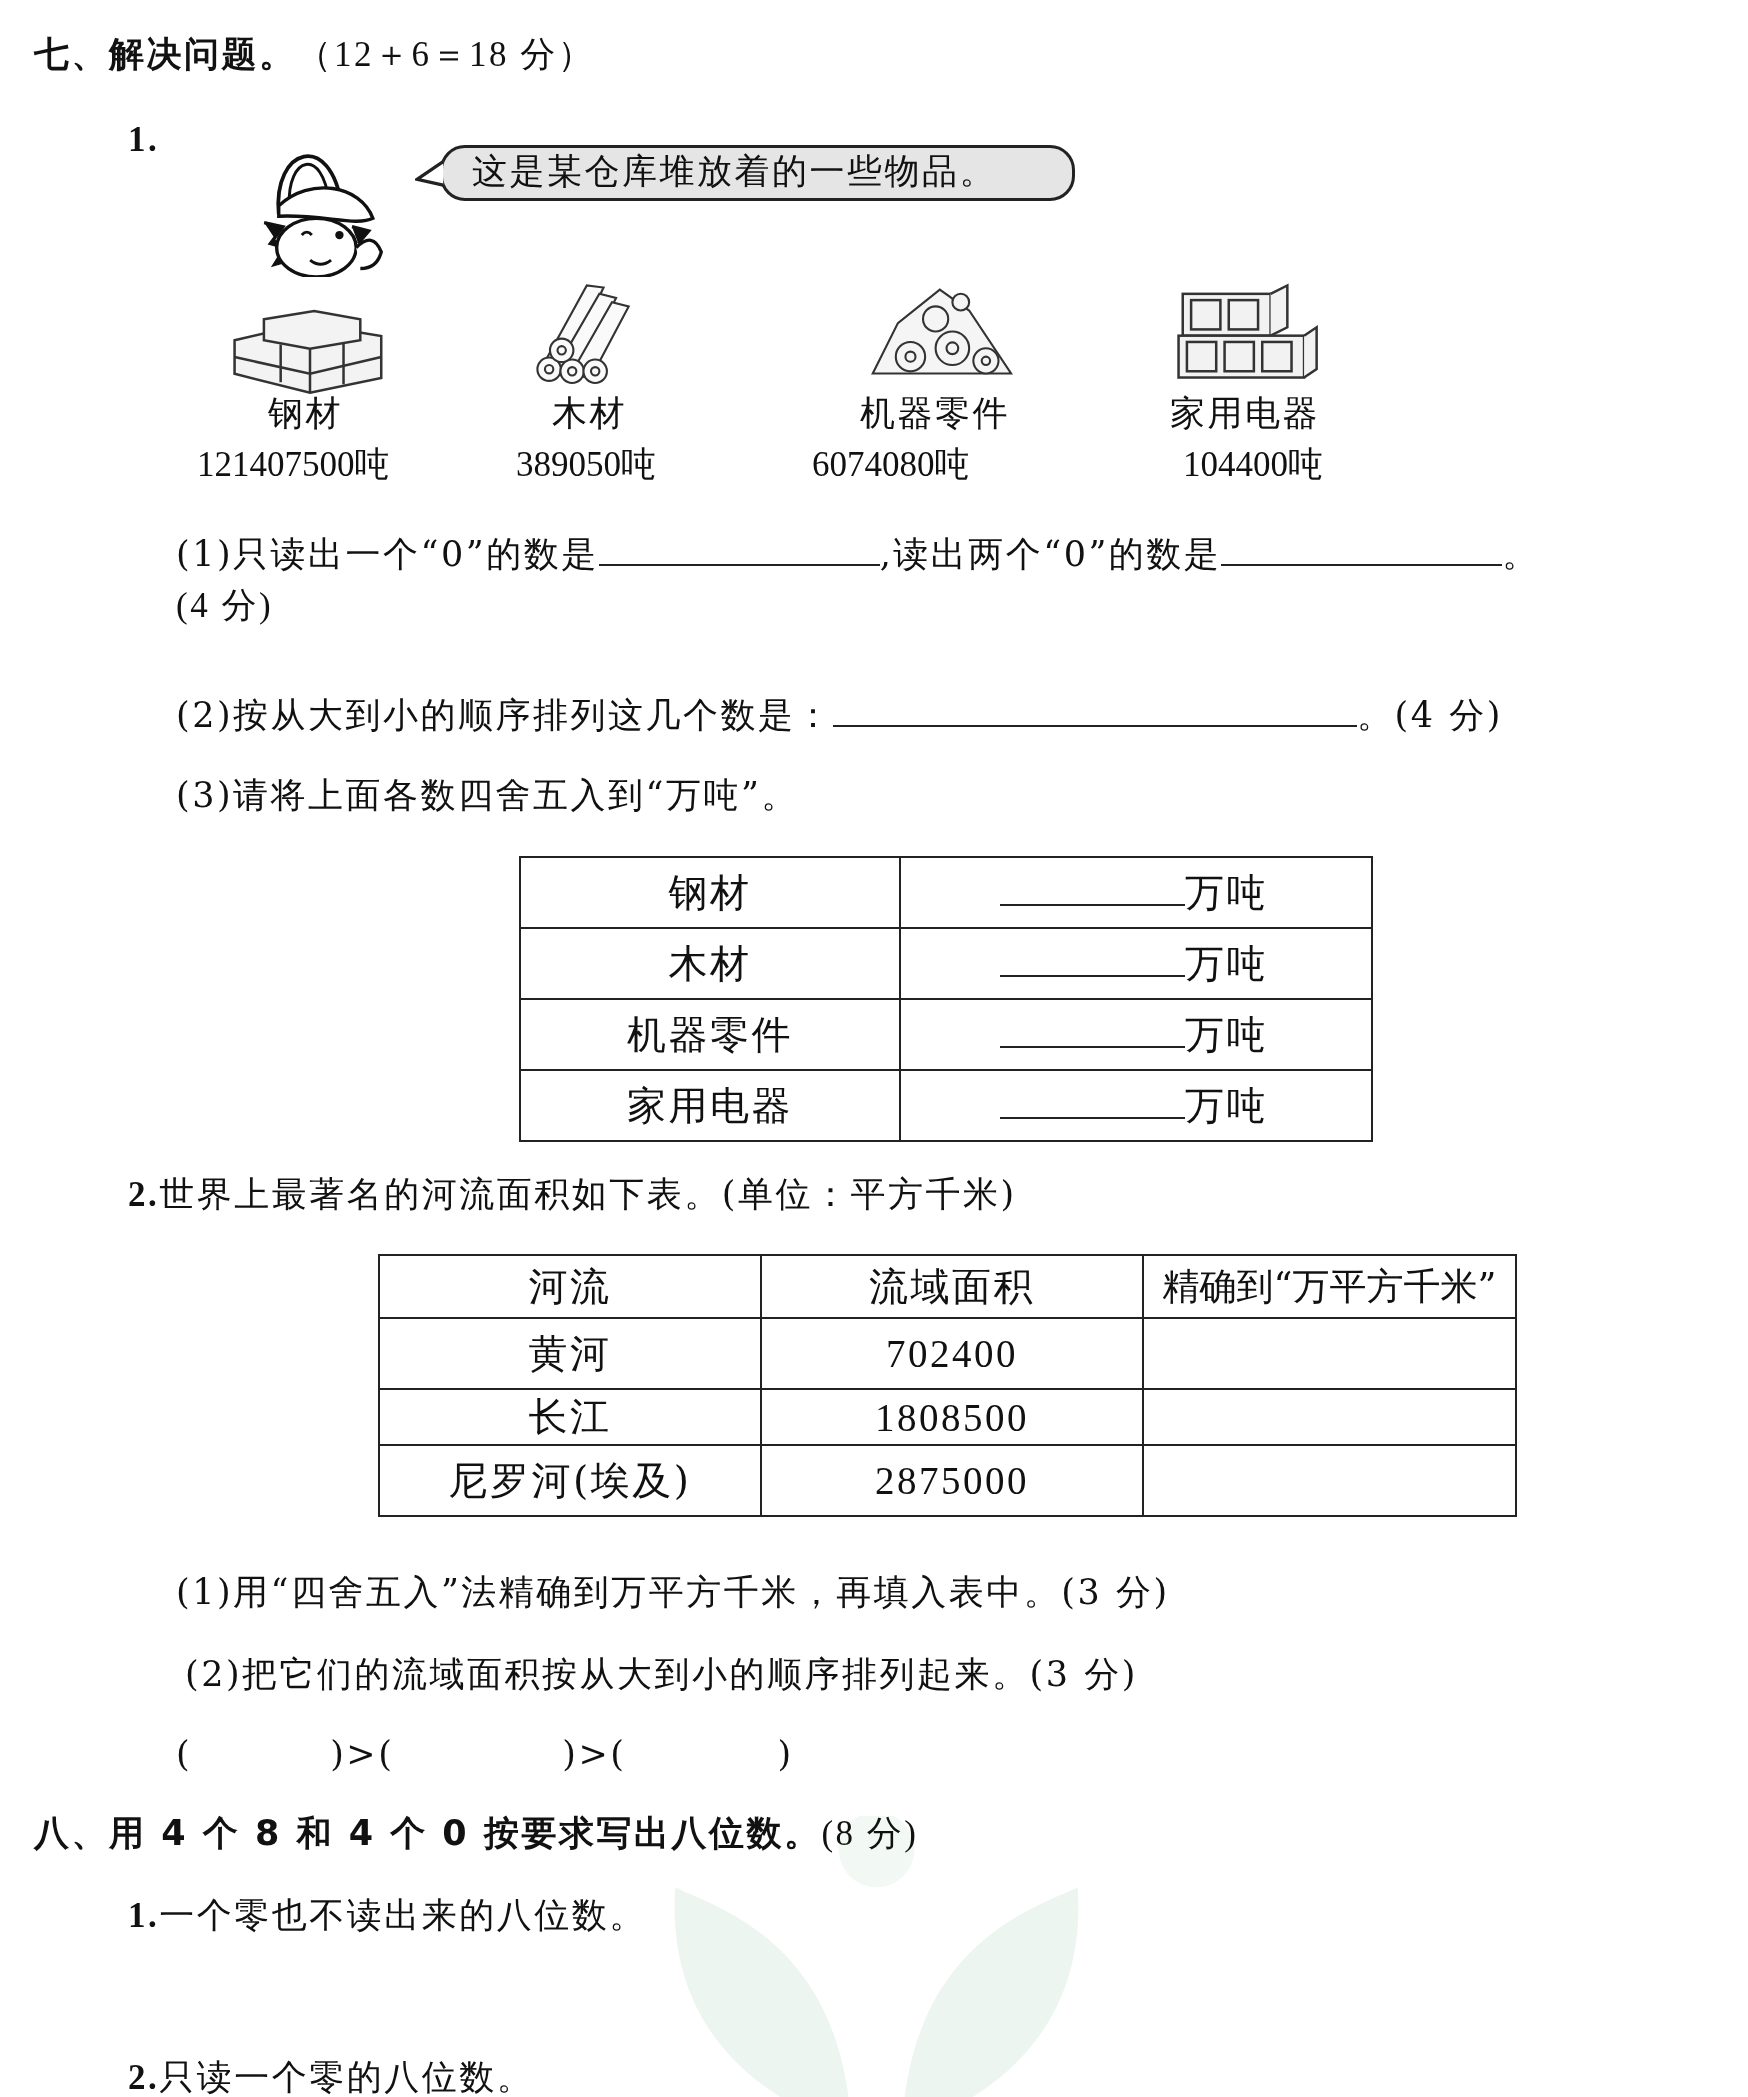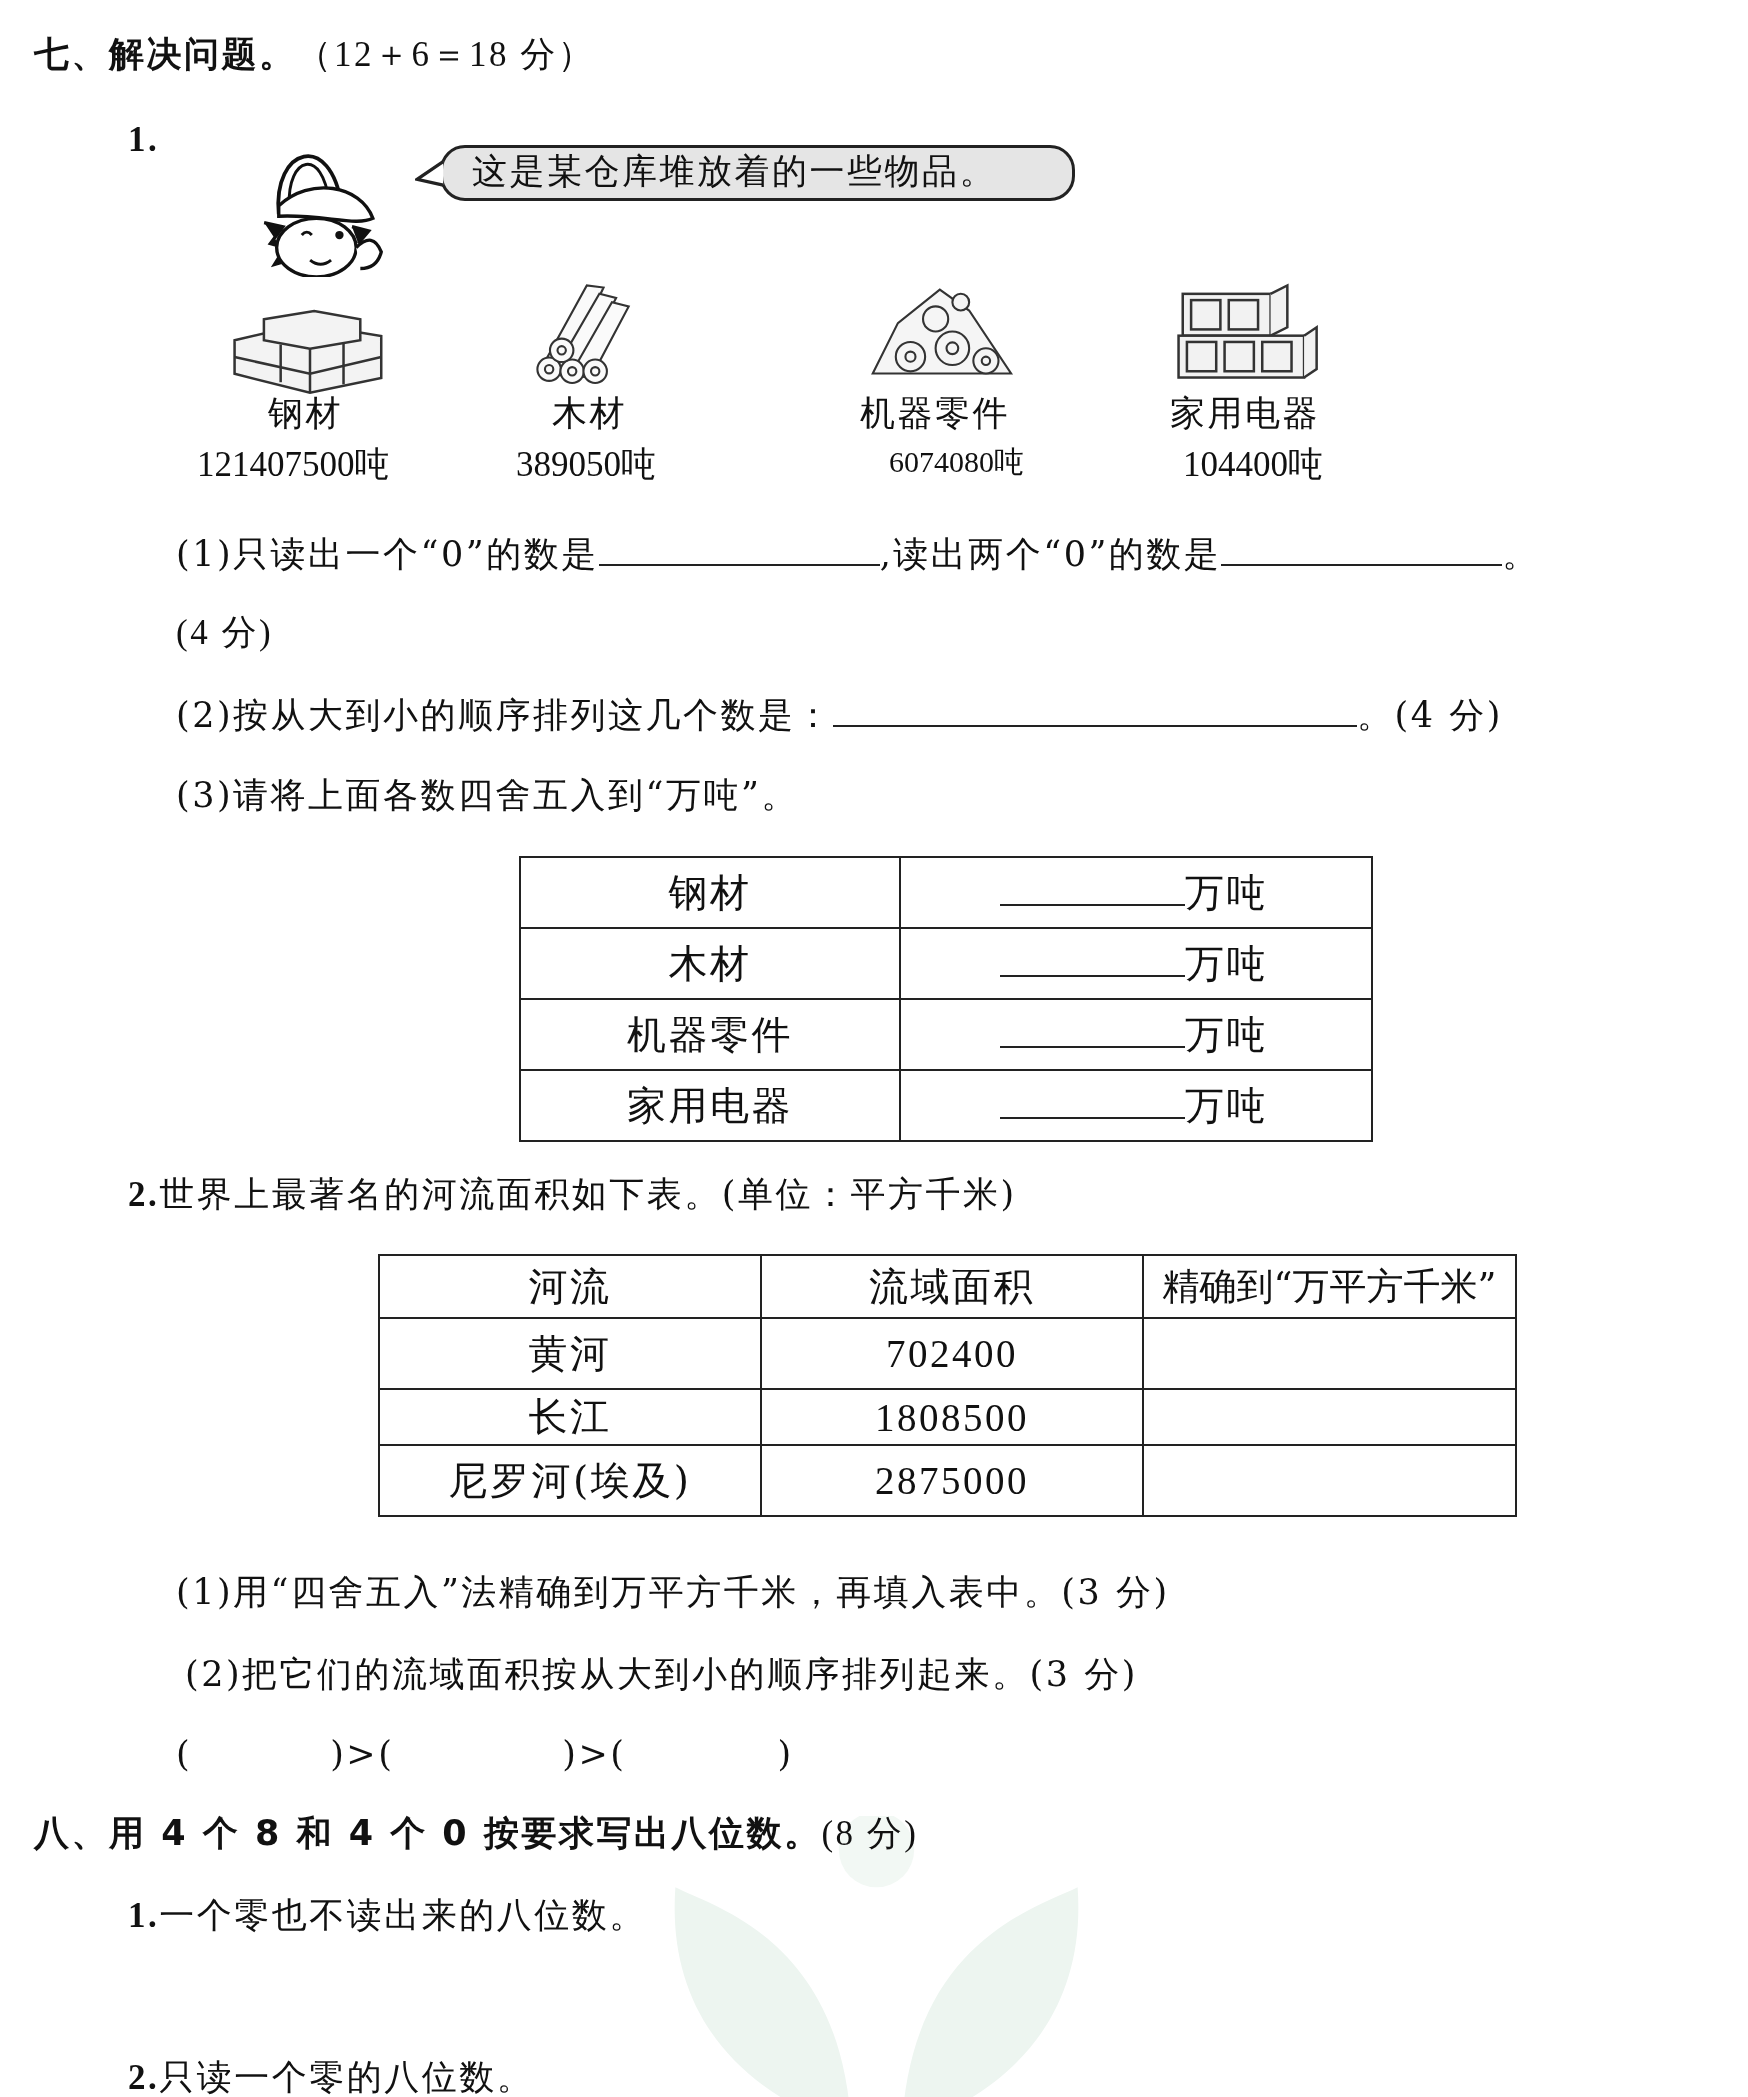--- a/index.html
+++ b/index.html
@@ -107,28 +107,28 @@
       <rect x="60" y="55" width="70" height="70"></rect>
         <rect x="150" y="55" width="70" height="70"></rect>
     </g>
   </svg>
 
   <div class="abs txt" style="left:268px; top:396px; font-size:35px;">钢材</div>
   <div class="abs txt num" style="left:197px; top:447px; font-size:35px; letter-spacing:0;">121407500吨</div>
   <div class="abs txt" style="left:552px; top:396px; font-size:35px;">木材</div>
   <div class="abs txt num" style="left:516px; top:447px; font-size:35px; letter-spacing:0;">389050吨</div>
   <div class="abs txt" style="left:860px; top:396px; font-size:35px;">机器零件</div>
-  <div class="abs txt num" style="left:889px; top:447px; font-size:30px; letter-spacing:0;">6074080吨</div>
+  <div class="abs txt num" style="left:812px; top:447px; font-size:35px; letter-spacing:0;">6074080吨</div>
   <div class="abs txt" style="left:1170px; top:396px; font-size:35px;">家用电器</div>
   <div class="abs txt num" style="left:1183px; top:447px; font-size:35px; letter-spacing:0;">104400吨</div>
 
   <div class="abs txt" style="left:176px; top:535px;">
     <span>(1)只读出一个“0”的数是</span><span class="blank" style="width:281px;"></span><span>,读出两个“0”的数是</span><span class="blank" style="width:281px;"></span><span>。</span>
   </div>
-  <div class="abs txt num" style="left:176px; top:615px;">(4 分)</div>
+  <div class="abs txt num" style="left:176px; top:588px;">(4 分)</div>
 
   <div class="abs txt" style="left:176px; top:696px;">
     <span>(2)按从大到小的顺序排列这几个数是：</span><span class="blank" style="width:524px;"></span><span>。(4 分)</span>
   </div>
 
   <div class="abs txt" style="left:176px; top:778px;">(3)请将上面各数四舍五入到“万吨”。</div>
 
   <table class="grid" style="left:519px; top:856px; width:854px;">
     <tbody>
         <tr style="height:71px;">

